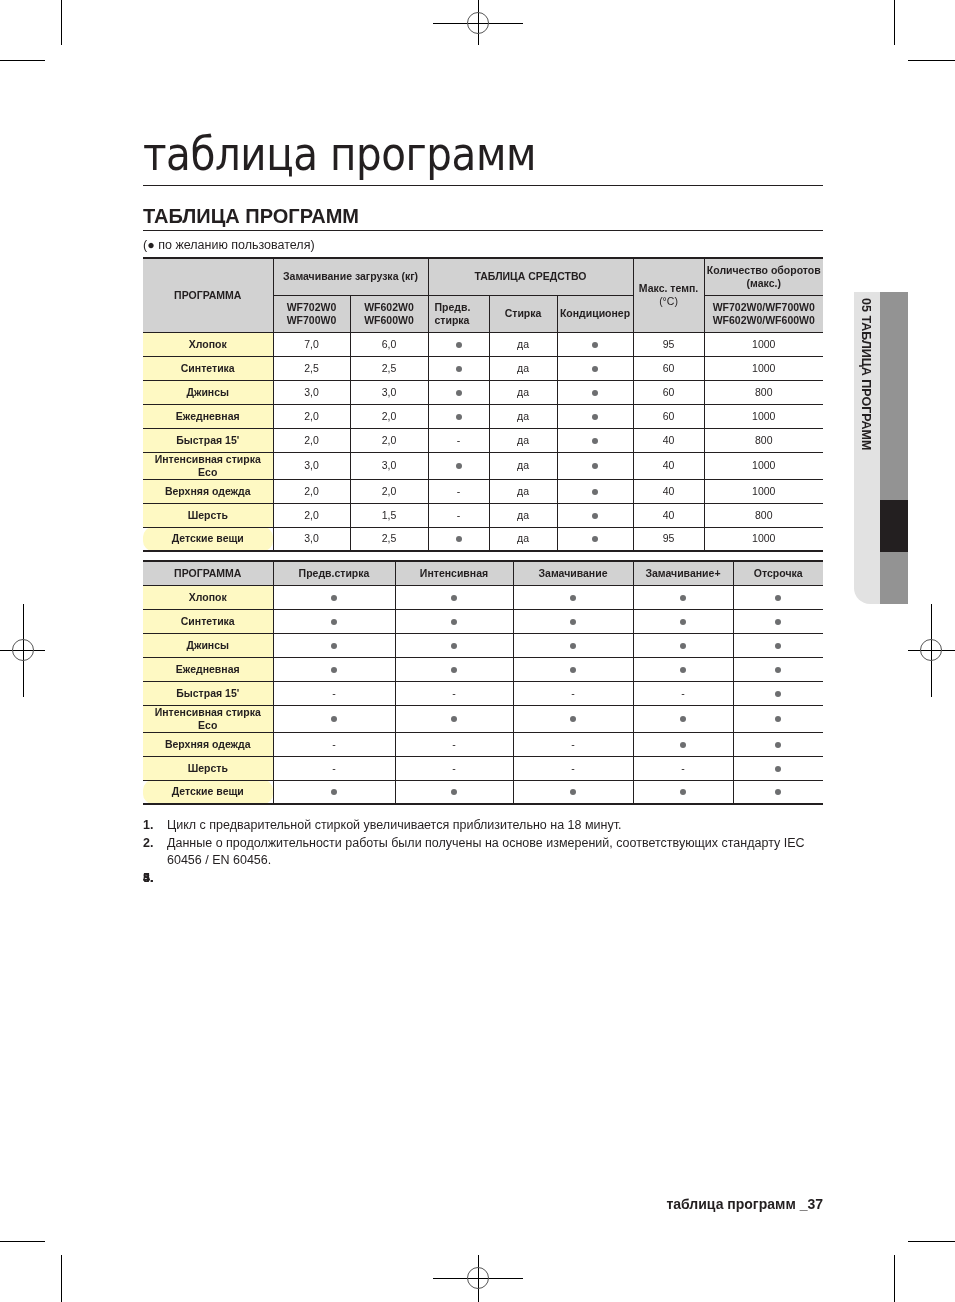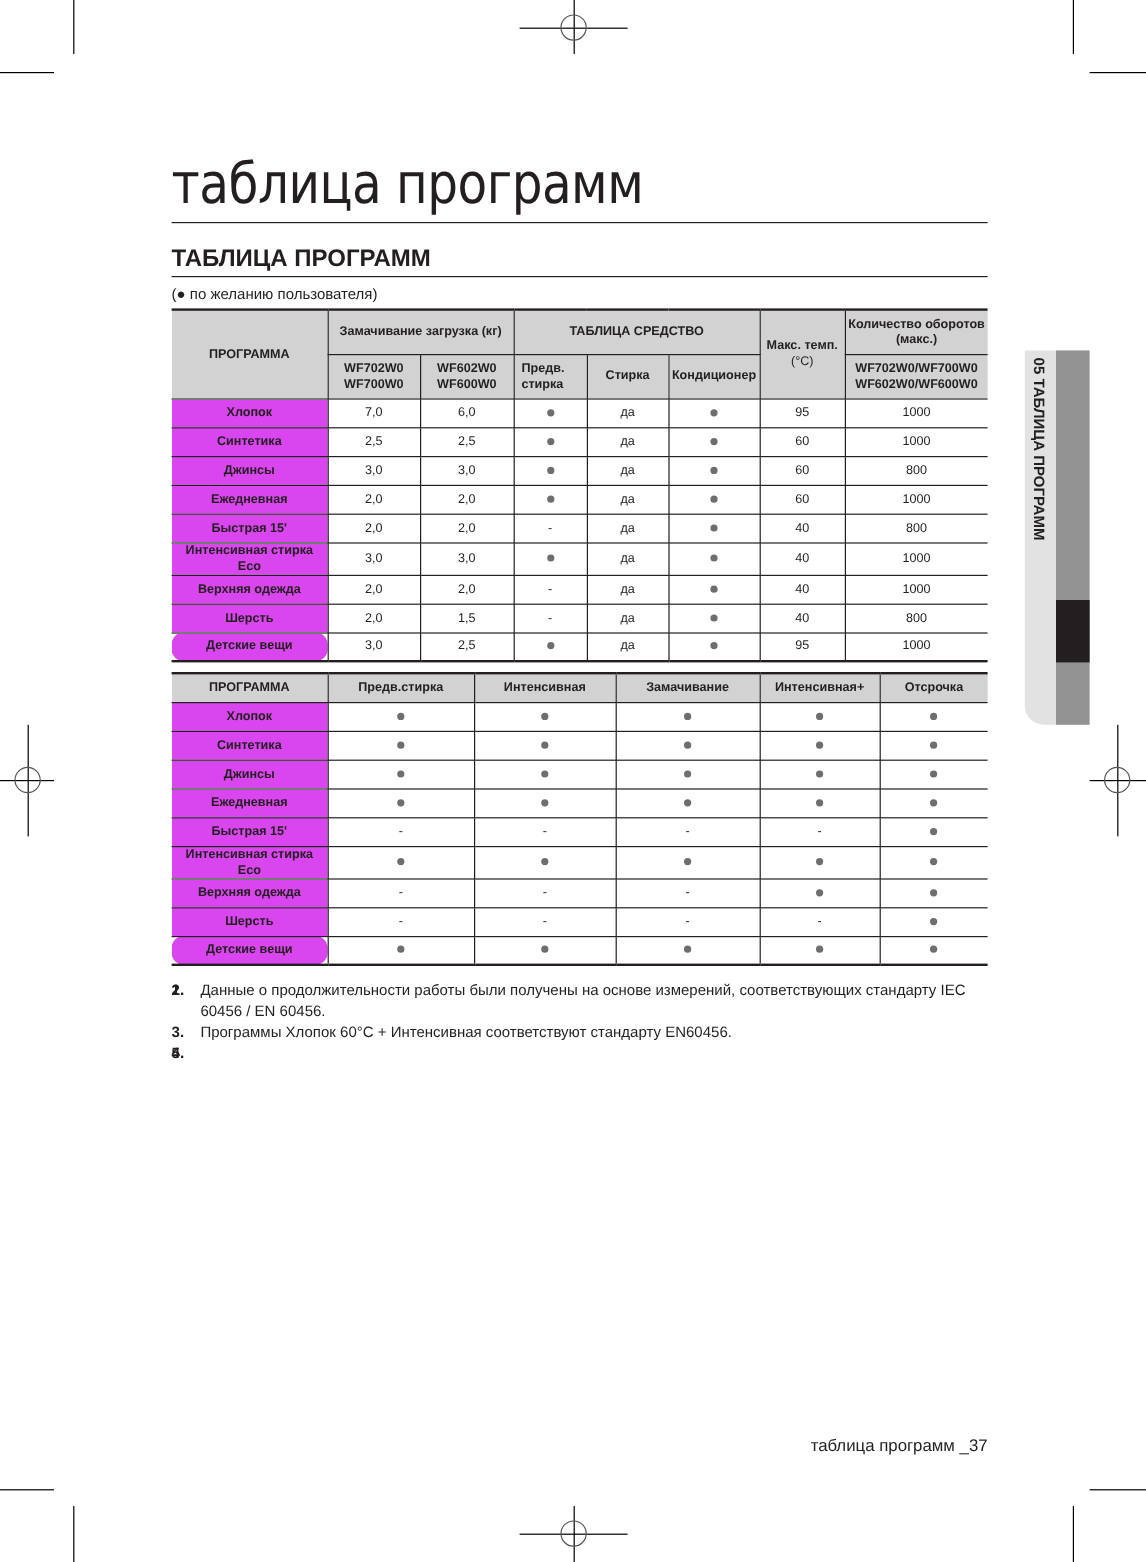--- a/index.html
+++ b/index.html
@@ -21,32 +21,32 @@
     position: absolute; left: 143px; top: 204px; font-size: 20px; font-weight: bold; line-height: 24px;
   }
   .legend-note { position: absolute; left: 143px; top: 237px; font-size: 12.5px; line-height: 16px; }
 
   table.pt { position: absolute; left: 143px; width: 680px; border-collapse: collapse; table-layout: fixed; }
   table.pt td, table.pt th {
     border: 1px solid #231f20; text-align: center; vertical-align: middle; padding: 0 2px;
     font-size: 10.5px; line-height: 13px; overflow: hidden;
   }
   table.pt th { background: #d2d2d2; font-weight: bold; }
-  table.pt td.prog { background: #d946ef; font-weight: bold; margin-top: 36px; }
+  table.pt td.prog { background: #fef9c3; font-weight: bold; margin-top: 36px; }
   table.pt tr.top th { border-top: 2px solid #231f20; }
   table.pt tr:last-child td { border-bottom: 2px solid #231f20; border-radius: 10px; }
   table.pt th:first-child, table.pt td:first-child { border-left: none; }
   table.pt th:last-child, table.pt td:last-child { border-right: none; }
   .dot { display: inline-block; width: 6px; height: 6px; border-radius: 50%; background: #6d6e70; vertical-align: middle; }
 
   ol.notes { position: absolute; left: 143px; top: 817px; width: 680px; margin: 0; padding: 0; list-style: none; }
   ol.notes li { position: relative; padding-left: 24px; font-size: 12.5px; line-height: 17.7px; }
   ol.notes li .num { position: absolute; left: 0; top: 0; font-weight: bold; }
 
-  .footer { position: absolute; right: 132px; top: 1196px; font-size: 14px; font-weight: normal; color: #231f20; }
+  .footer { position: absolute; right: 132px; top: 1196px; font-size: 14px; font-weight: bold; color: #231f20; }
 
   .side-tab-light { position: absolute; left: 854px; top: 292px; width: 26px; height: 312px; background: #e2e2e2; border-bottom-left-radius: 16px; }
   .side-tab-dark { position: absolute; left: 880px; top: 292px; width: 28px; height: 312px; background: #939393; }
   .side-tab-active { position: absolute; left: 880px; top: 500px; width: 28px; height: 52px; background: #231f20; }
   .side-tab-label {
     position: absolute; left: 859px; top: 298px; writing-mode: vertical-rl; font-size: 12.5px; font-weight: bold;
     color: #231f20; white-space: nowrap;
   }
 </style>
 </head>
@@ -235,21 +235,21 @@
     <col style="width:120px">
       <col style="width:100px">
       <col style="width:90px">
   </colgroup>
   <tbody>
       <tr class="top" style="height:24px;" id="t2head">
         <th>ПРОГРАММА</th>
         <th>Предв.стирка</th>
         <th>Интенсивная</th>
         <th>Замачивание</th>
-        <th>Интенсивная+</th>
+        <th>Замачивание+</th>
         <th>Отсрочка</th>
       </tr>
   </tbody>
     <tbody id="t2body">
       <tr style="height: 24px;">
         <td class="prog">Хлопок</td>
         <td><span class="dot"></span></td>
         <td><span class="dot"></span></td>
         <td><span class="dot"></span></td>
         <td><span class="dot"></span></td>
@@ -316,23 +316,23 @@
         <td><span class="dot"></span></td>
         <td><span class="dot"></span></td>
         <td><span class="dot"></span></td>
         <td><span class="dot"></span></td>
         <td><span class="dot"></span></td>
       </tr>
     </tbody>
 </table>
 
 <ol class="notes" id="notes">
-    <li><span class="num">1.</span></li>
+    <li><span class="num">1.</span><span>Цикл с предварительной стиркой увеличивается приблизительно на 18 минут.</span></li>
     <li><span class="num">2.</span><span>Данные о продолжительности работы были получены на основе измерений, соответствующих стандарту IEC 60456 / EN 60456.</span></li>
-    <li><span class="num">3.</span><span>Программы Хлопок 60°C + Интенсивная соответствуют стандарту EN60456.</span></li>
+    <li><span class="num">3.</span></li>
     <li><span class="num">4.</span></li>
     <li><span class="num">5.</span></li>
   </ol>
 
 <div class="footer">таблица программ _37</div>
 
 <div class="side-tab-light"></div>
 <div class="side-tab-dark"></div>
 <div class="side-tab-active"></div>
 <div class="side-tab-label">05 ТАБЛИЦА ПРОГРАММ</div>

